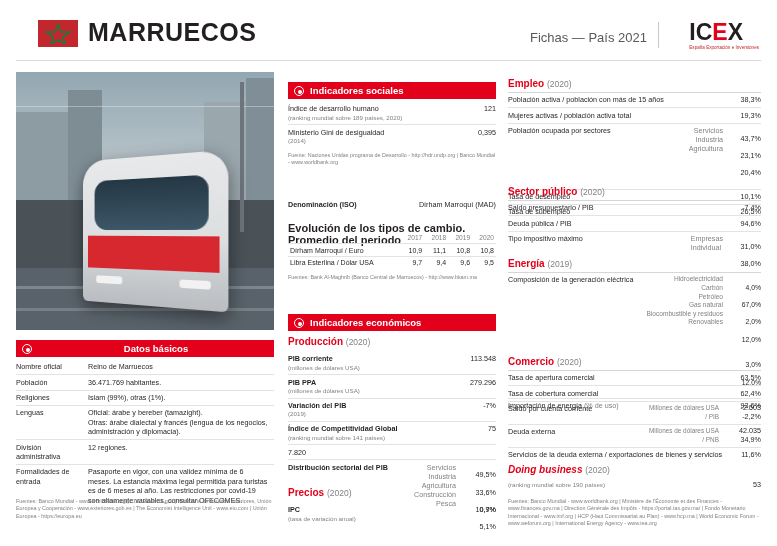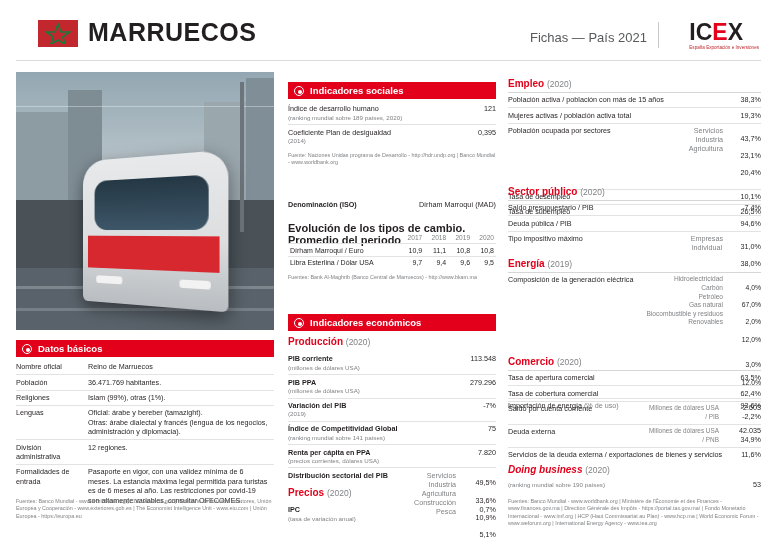--- a/index.html
+++ b/index.html
@@ -152,21 +152,21 @@
       <div class="rail2"></div>
     <div class="pole"></div>
     <div class="tram">
       <div class="tram-win"></div>
       <div class="tram-red"></div>
       <div class="tram-lamp1"></div>
         <div class="tram-lamp2"></div>
     </div>
   </div>
 
-  <div class="bar" style="left:16px; top:340px; width:258px;">
+  <div class="bar" style="left:16px; top:340px; width:258px;text-align:center;">
     <span class="dot"></span>
     <span>Datos básicos</span>
   </div>
   <div class="tbl" style="left:16px; top:360px; width:258px;">
     <div class="row">
       <div class="lbl" style="flex:0 0 72px;">Nombre oficial</div>
       <div class="lbl">Reino de Marruecos</div>
     </div>
     <div class="row">
       <div class="lbl" style="flex:0 0 72px;">Población</div>
@@ -199,21 +199,21 @@
   <div class="tbl" style="left:288px; top:102px; width:208px;">
     <div class="row">
       <div class="lbl">
         <span>Índice de desarrollo humano</span>
         <span class="sub">(ranking mundial sobre 189 países, 2020)</span>
       </div>
       <div class="val">121</div>
     </div>
     <div class="row">
       <div class="lbl">
-        <span>Coeficiente Plan de desigualdad</span>
+        <span>Ministerio Gini de desigualdad</span>
         <span class="sub">(2014)</span>
       </div>
       <div class="val">0,395</div>
     </div>
   </div>
   <div class="fuente" style="left:288px; top:152px; width:208px;">Fuente: Naciones Unidas programa de Desarrollo - http://hdr.undp.org | Banco Mundial - www.worldbank.org</div>
 
   <div class="tbl" style="left:288px; top:198px; width:208px;">
     <div class="row">
       <div class="lbl" style="font-weight:bold;">Denominación (ISO)</div>
@@ -284,24 +284,20 @@
       <div class="val">-7%</div>
     </div>
     <div class="row">
       <div class="lbl">
         <span style="font-weight:bold;">Índice de Competitividad Global</span>
         <span class="sub">(ranking mundial sobre 141 países)</span>
       </div>
       <div class="val">75</div>
     </div>
     <div class="row">
-      <div class="lbl">
-        <span style="font-weight:bold;">Renta per cápita en PPA</span>
-        <span class="sub">(precios corrientes, dólares USA)</span>
-      </div>
       <div class="val">7.820</div>
     </div>
     <div class="row">
       <div class="lbl" style="font-weight:bold;">Distribución sectorial del PIB</div>
       <div style="flex:0 0 auto; text-align:right; color:#808285; padding-right:6px; line-height:9px;">
         <div>Servicios</div>
         <div>Industria</div>
         <div>Agricultura</div>
         <div>Construcción</div>
         <div>Pesca</div>
@@ -377,21 +373,21 @@
       <div class="row">
         <div class="lbl">Saldo presupuestario / PIB</div>
         <div class="val">-7,4%</div>
       </div>
       <div class="row">
         <div class="lbl">Deuda pública / PIB</div>
         <div class="val">94,6%</div>
       </div>
       <div class="row">
         <div class="lbl">Tipo impositivo máximo</div>
-        <div style="flex:0 0 auto; text-align:center; color:#808285; padding-right:6px; line-height:9px;">
+        <div style="flex:0 0 auto; text-align:left; color:#808285; padding-right:6px; line-height:9px;">
           <div>Empresas</div>
           <div>Individual</div>
         </div>
         <div class="val multi" style="flex:0 0 32px;">
           <div>31,0%</div>
           <div>38,0%</div>
         </div>
       </div>
     </div>
   </div>

